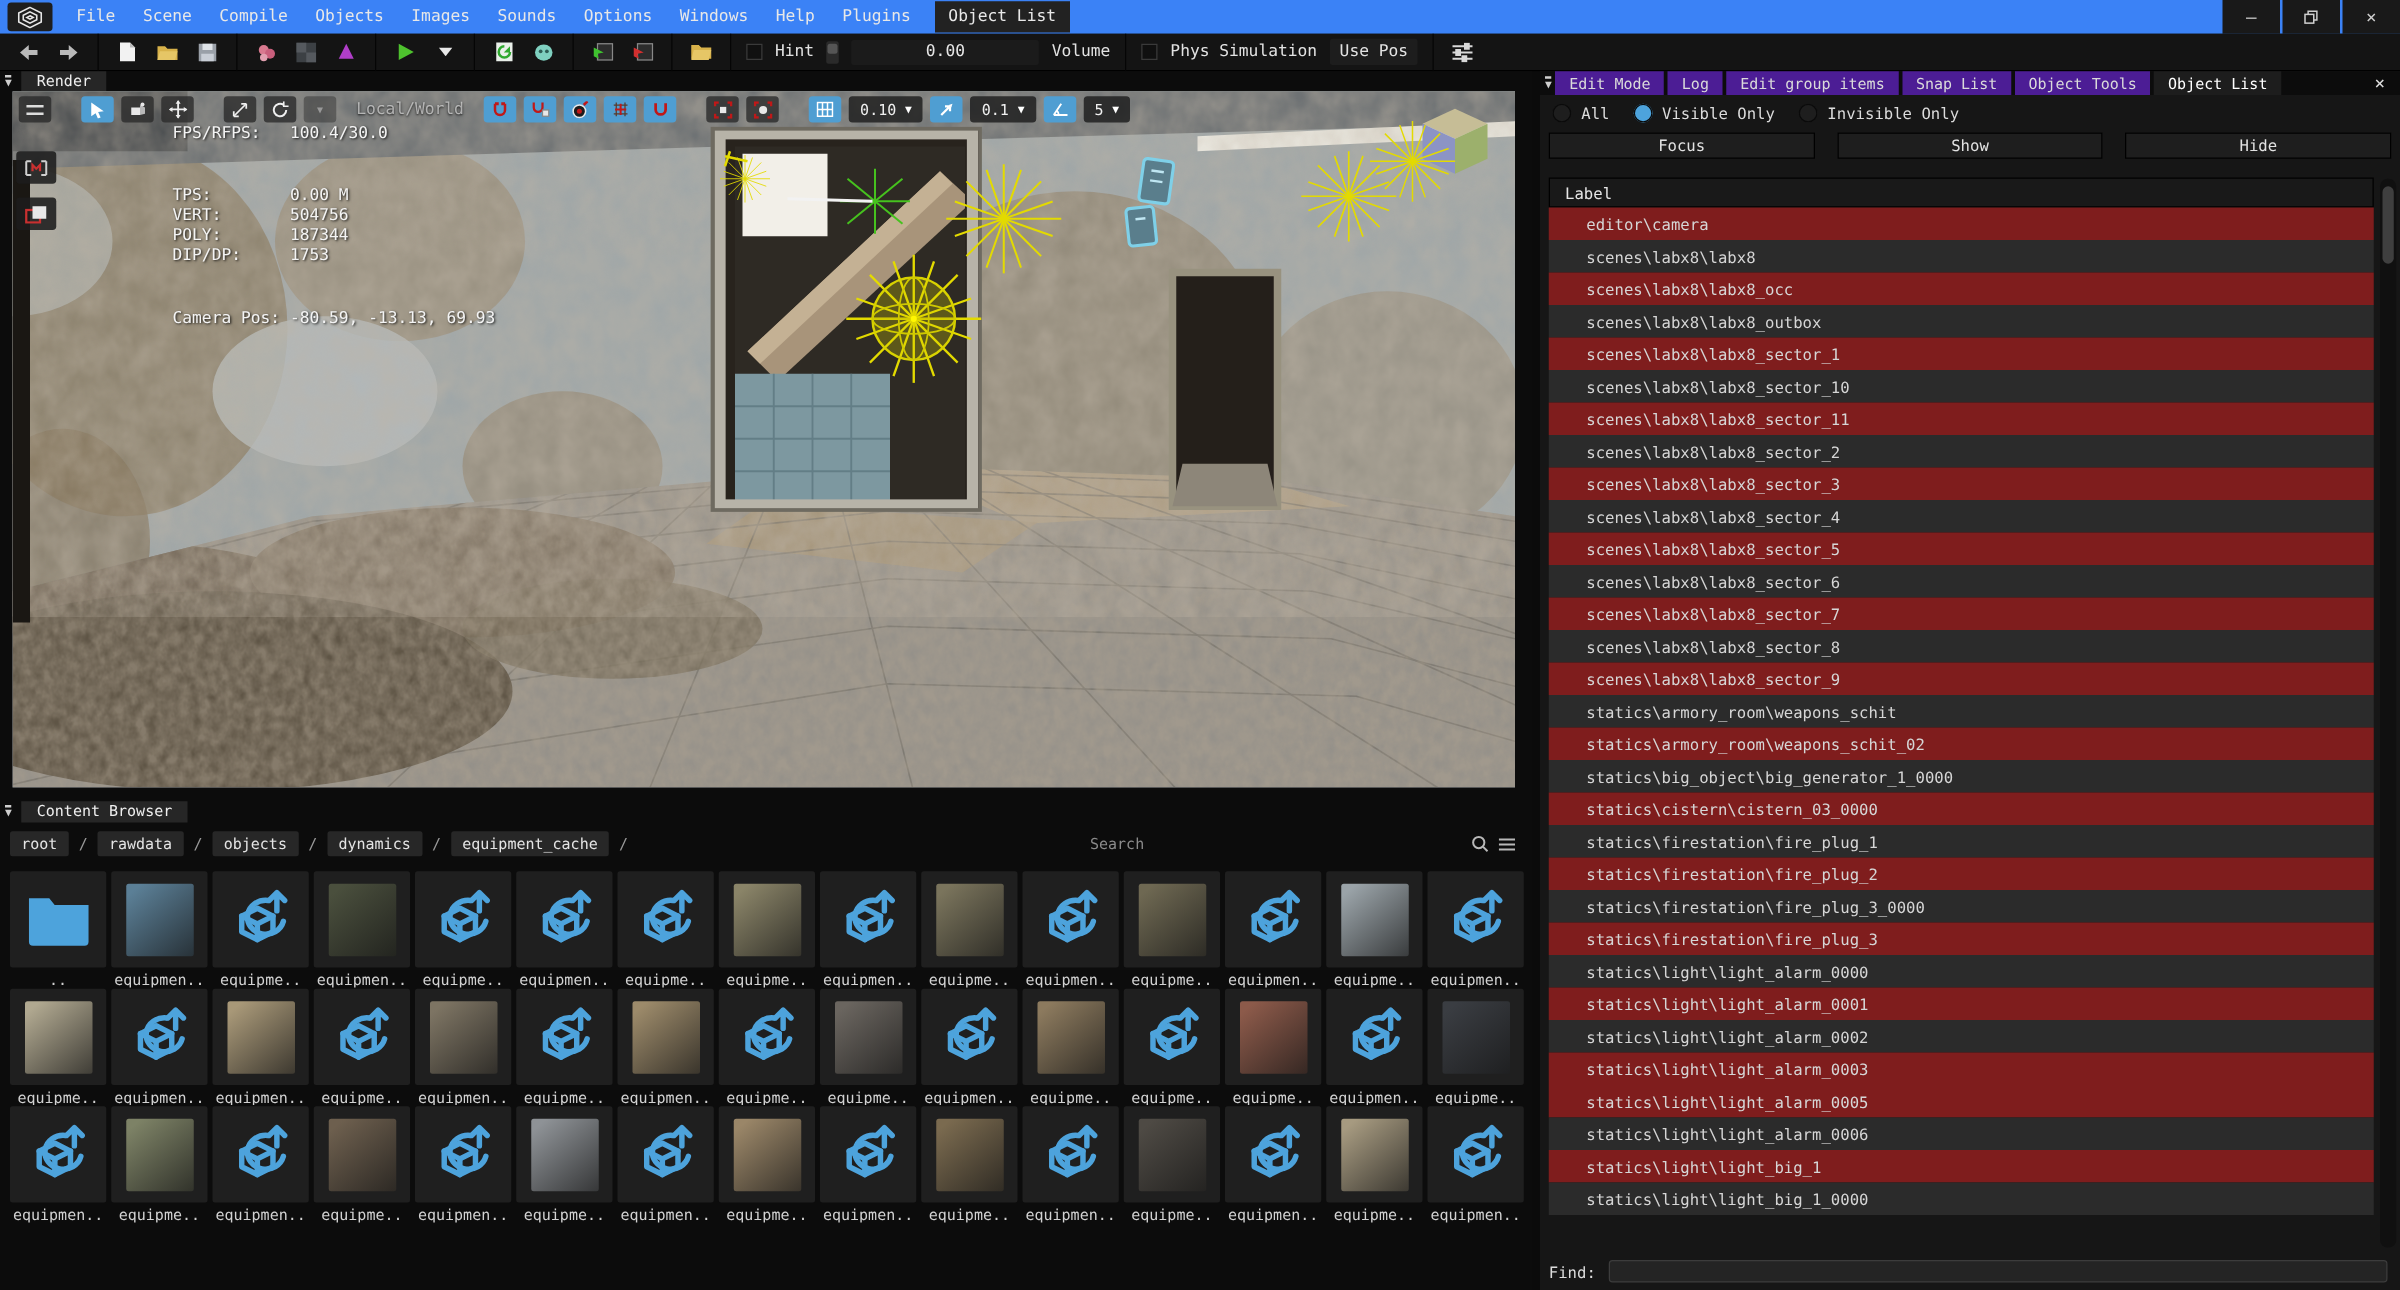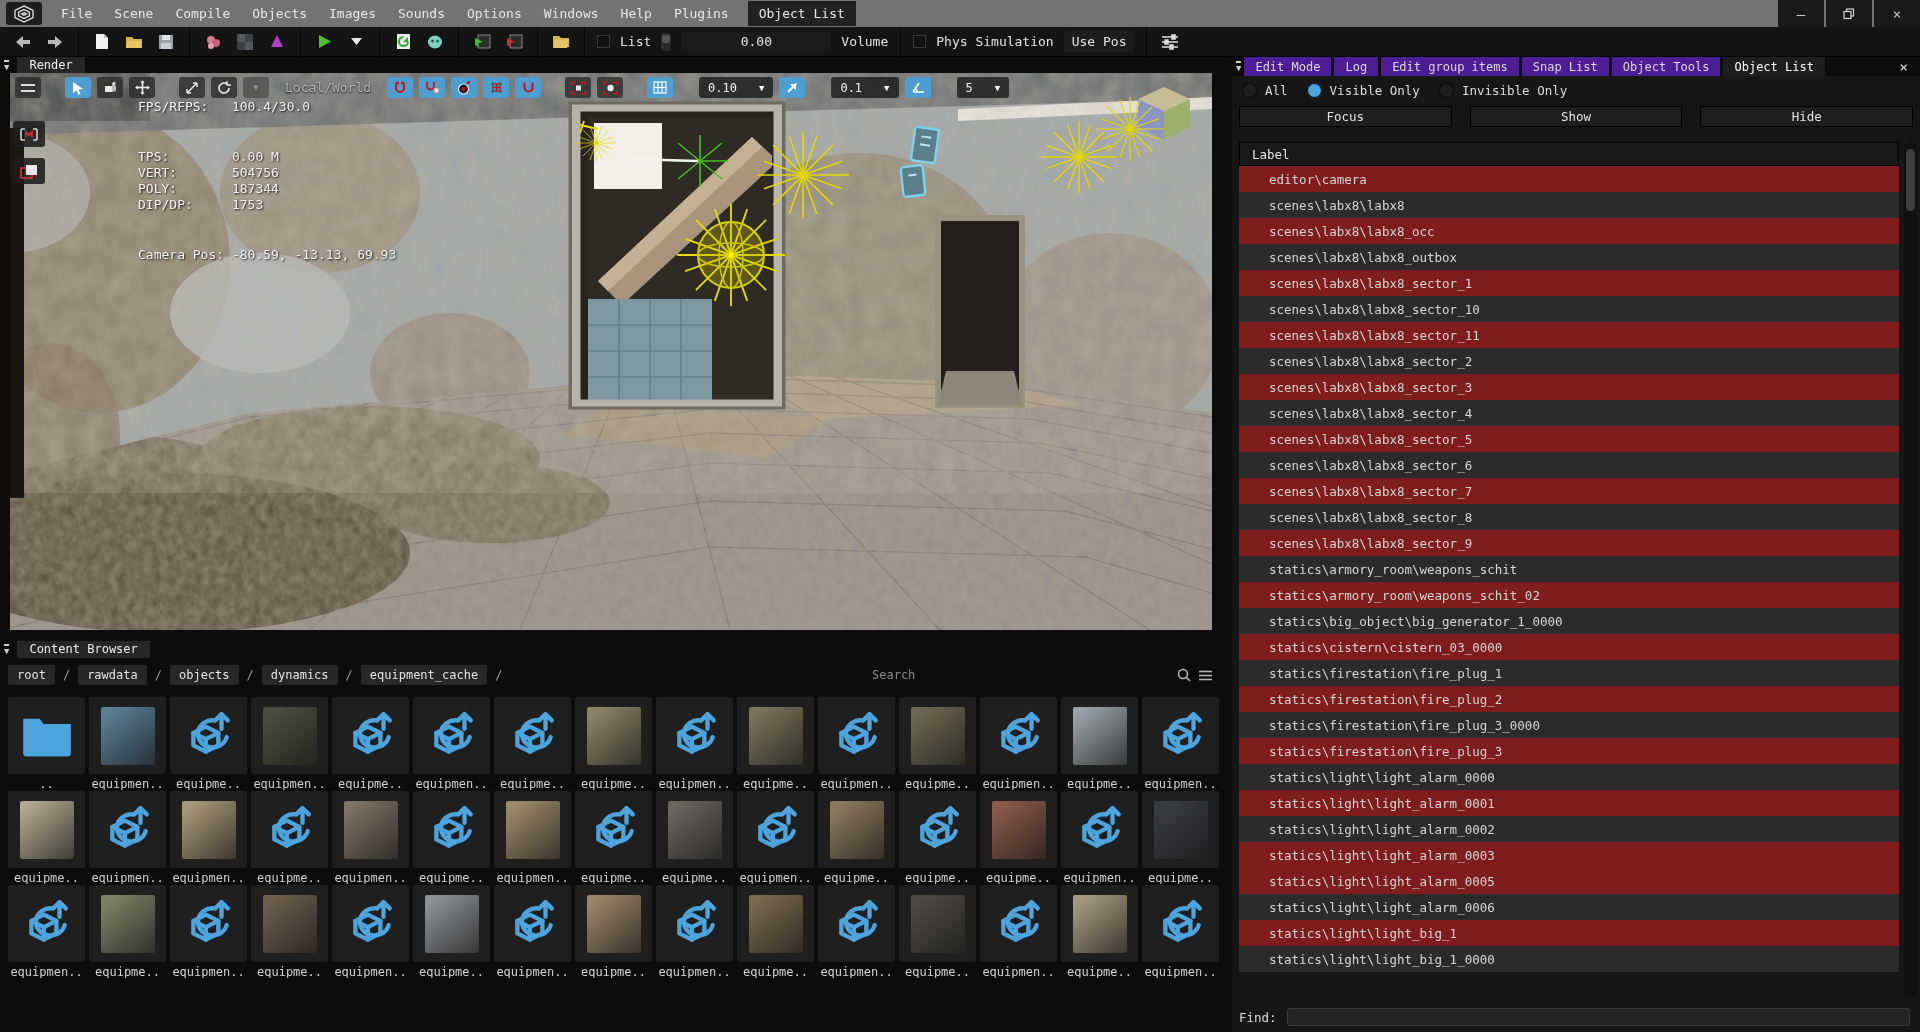--- a/index.html
+++ b/index.html
@@ -1,21 +1,21 @@
 <!DOCTYPE html>
 <html><head>
 <meta charset="utf-8">
 <style>
   * { box-sizing: border-box; margin: 0; padding: 0; }
   html,body { width:1920px; height:1032px; background:#0b0b0b; overflow:hidden;
     font-family:"DejaVu Sans Mono", monospace; color:#dcdcdc; font-size:13px; }
   .abs { position:absolute; }
 
   
-  #menubar { position:absolute; left:0; top:0; width:1920px; height:27px; background:#737373;
+  #menubar { position:absolute; left:0; top:0; width:1920px; height:27px; background:#3b82f6;
     display:flex; align-items:center; }
   .logo-box { width:36px; height:23px; margin:0 8px 0 6px; background:#1e1e1e; border-radius:3px;
     display:flex; align-items:center; justify-content:center; flex:0 0 auto; }
   .menu-item { padding:5px 11px; color:#e8e8e8; cursor:default; white-space:nowrap; }
   .menu-item.active-window { background:#222; margin-left:8px; }
   .win-btns { margin-left:auto; display:flex; height:27px; }
   .win-btn { width:46px; height:27px; background:#191919; margin-left:2px; display:flex;
     align-items:center; justify-content:center; color:#cfcfcf; font-size:14px; }
 
   
@@ -44,21 +44,21 @@
     overflow:hidden; }
 
   .vp-toolbar { position:absolute; left:5px; top:4px; display:flex; align-items:center; gap:6px; z-index:5; }
   .vp-btn { width:26px; height:21px; border-radius:3px; background:rgba(42,42,42,.8);
     display:flex; align-items:center; justify-content:center; flex:0 0 auto; }
   .vp-btn.blue { background:#4f9ed2; }
   .vp-btn.dim  { background:rgba(42,42,42,.45); }
   .vp-gap { width:12px; }
   .vp-label { color:rgba(235,235,235,.65); text-shadow:0 1px 2px rgba(0,0,0,.9); margin:0 10px; }
   .vp-dd { height:21px; border-radius:3px; background:rgba(32,32,32,.85); color:#efefef;
-    display:flex; align-items:center; gap:22px; padding:0 9px; font-size:12px;margin-left:20px; }
+    display:flex; align-items:center; gap:7px; padding:0 9px; font-size:12px; }
   .vp-dd .dd-arrow { font-size:9px; color:#fff; }
 
   .vp-side { position:absolute; left:3px; top:48px; display:flex; flex-direction:column; gap:11px; z-index:5; }
   .vp-side-btn { width:32px; height:26px; background:rgba(28,28,28,.88); border-radius:3px;
     display:flex; align-items:center; justify-content:center; }
 
   .vp-stats { position:absolute; left:128px; top:26px; z-index:4; color:#f4f4f4; line-height:16px;
     text-shadow:1px 1px 2px rgba(0,0,0,.85); }
   .st-row .st-l { display:inline-block; min-width:12ch; }
   .st-sp { height:17px; }
@@ -260,21 +260,21 @@
   <div class="tb-group">
     <div class="tb-btn">
         <svg width="18" height="15" viewBox="0 0 18 15">
           <path d="M1 2 h6 l2 2 h8 v9 H1 Z" fill="#d8b24a"></path>
           <path d="M3 6 h14 l-2 8 H1 Z" fill="#e6c666"></path>
         </svg>
       </div>
   </div>
   <div class="tb-group">
     <span class="checkbox"></span>
-    <span class="tb-txt">List</span>
+    <span class="tb-txt">Hint</span>
     <span class="slider-v"></span>
     <span class="val-field">0.00</span>
     <span class="tb-txt">Volume</span>
   </div>
   <div class="tb-group">
     <span class="checkbox"></span>
     <span class="tb-txt">Phys Simulation</span>
     <span class="tb-txt" style="padding:3px 8px;background:#1d1d1d;border-radius:2px;">Use Pos</span>
   </div>
   <div class="tb-group" style="border-right:none;">

